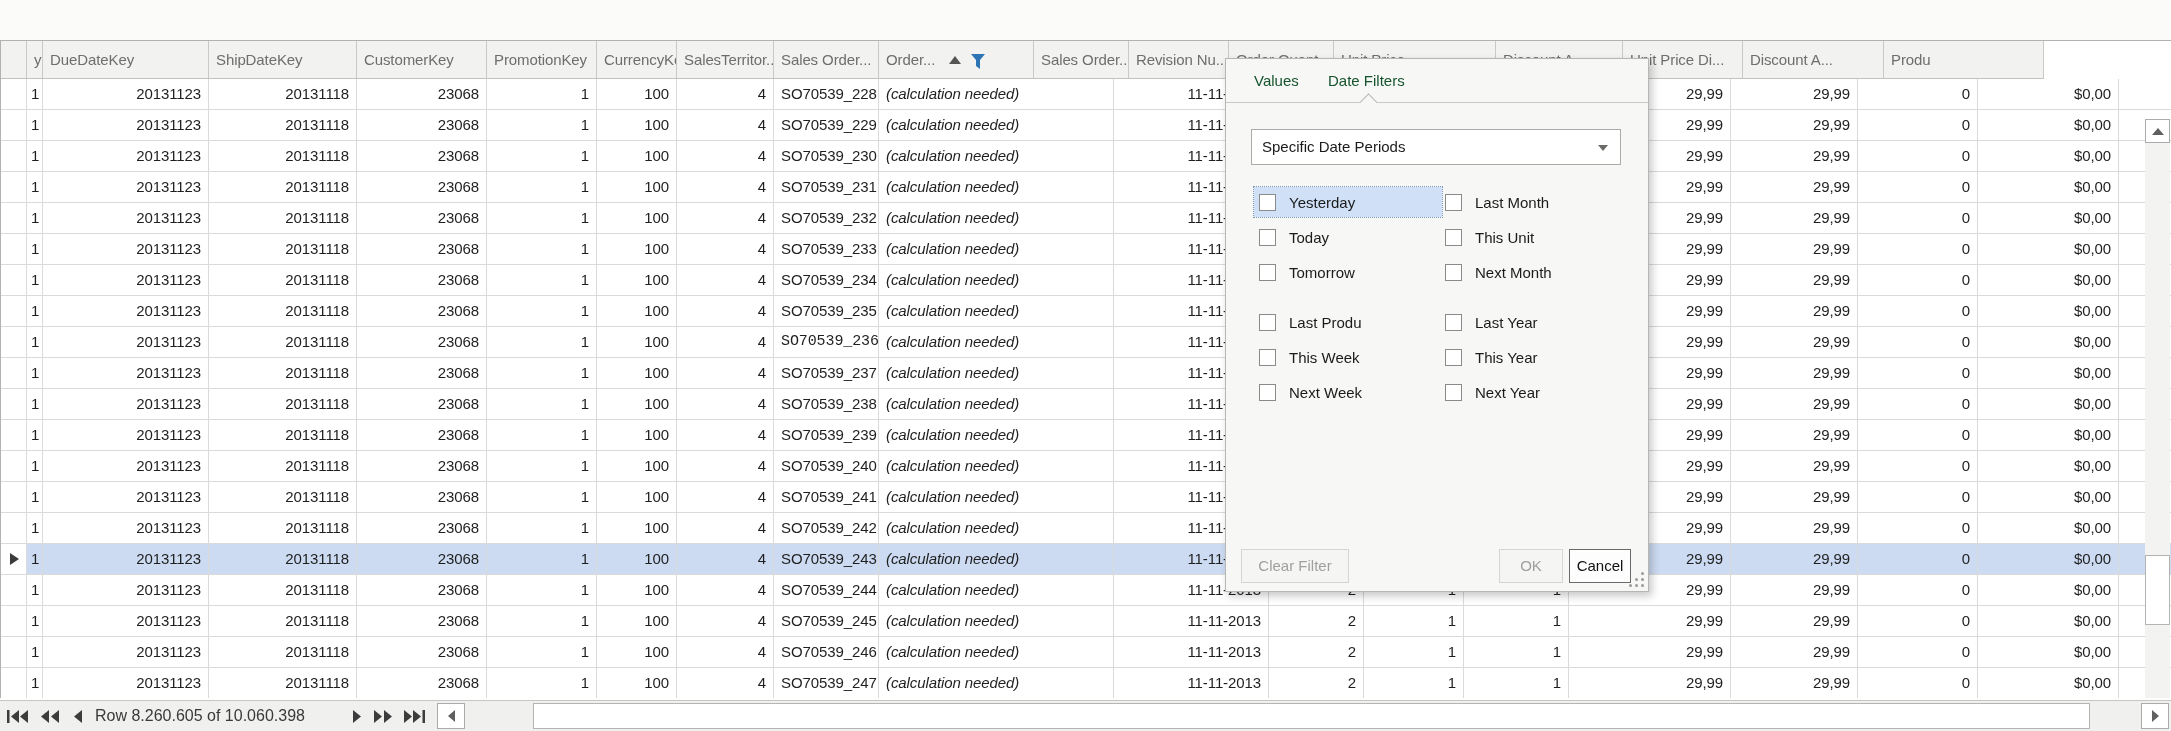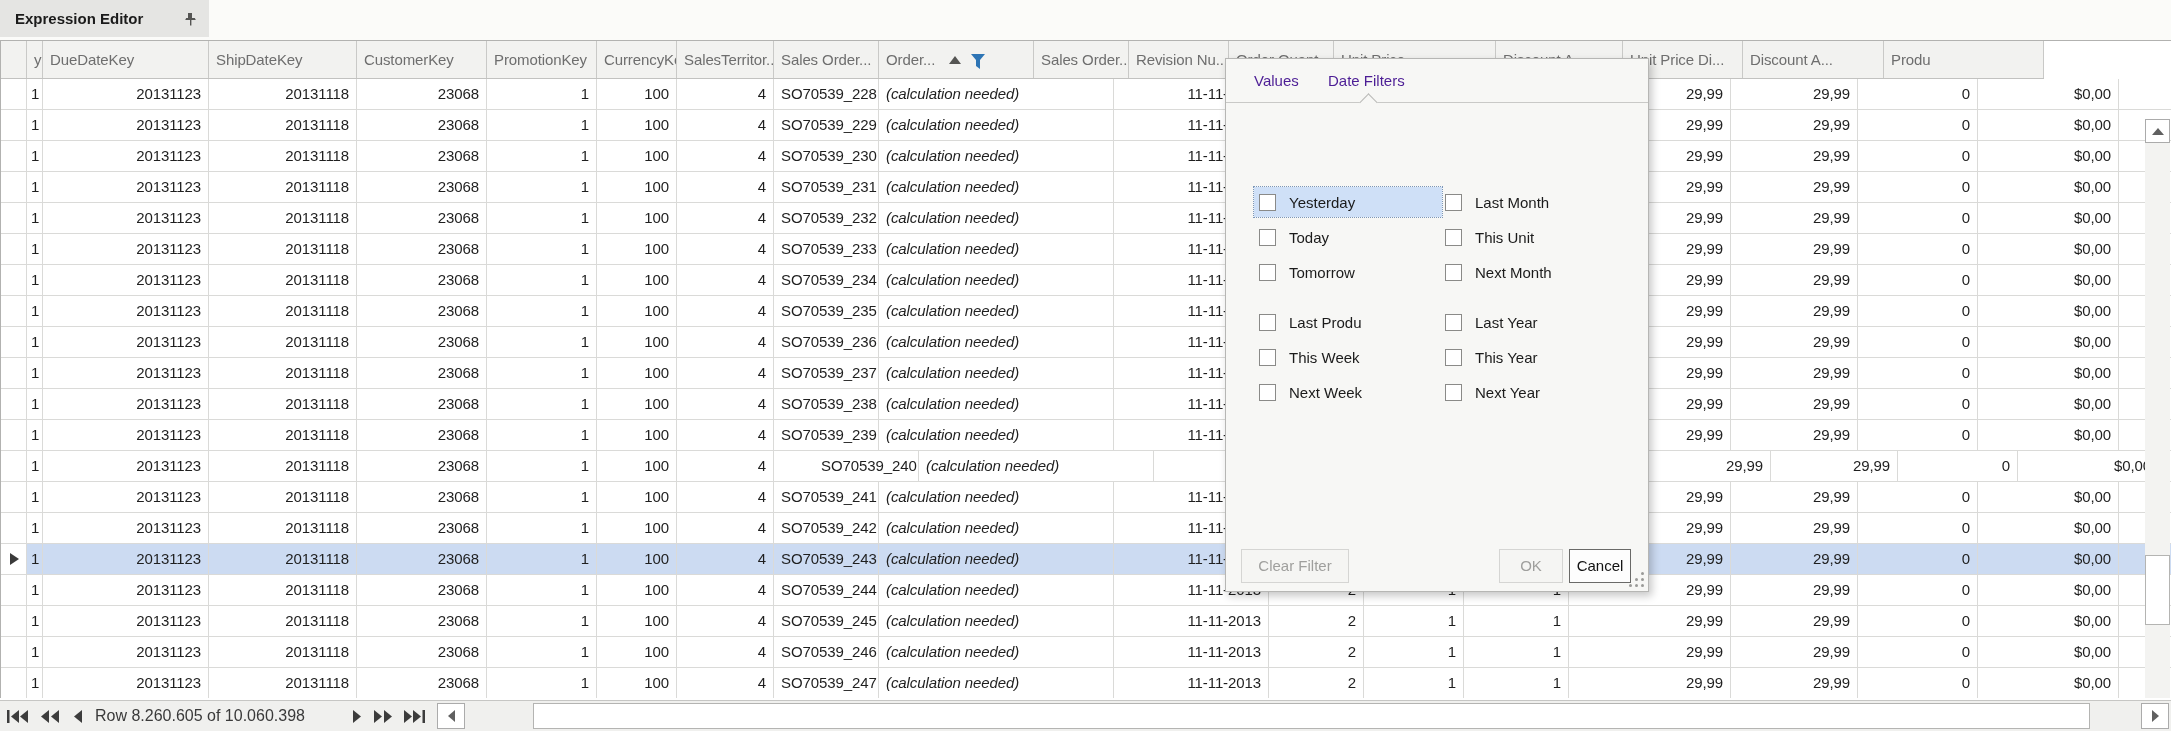--- a/index.html
+++ b/index.html
@@ -61,21 +61,21 @@
   .hs-btn { position:absolute; top:2px; width:28px; height:26px; background:#ffffff; border:1px solid #ababab;
             display:flex; align-items:center; justify-content:center; }
   .tri-left  { width:0; height:0; border-top:6px solid transparent; border-bottom:6px solid transparent; border-right:7px solid #606060; }
   .tri-right { width:0; height:0; border-top:6px solid transparent; border-bottom:6px solid transparent; border-left:7px solid #606060; }
   #hs-thumb { position:absolute; left:533px; top:2px; width:1557px; height:26px; background:#ffffff; border:1px solid #b4b4b2; }
 
   
   #popup { position:absolute; left:1225px; top:58px; width:424px; height:534px;
            background:#f7f7f5; border:1px solid #b6b6b4; box-shadow:3px 4px 8px rgba(0,0,0,0.22); z-index:50; }
   #popup-tabs { position:relative; height:44px; border-bottom:1px solid #c9c9c7; }
-  .popup-tab { position:absolute; top:0; height:44px; line-height:44px; font-size:15px; color:#4c1d95; }
+  .popup-tab { position:absolute; top:0; height:44px; line-height:44px; font-size:15px; color:#14532d; }
   #ptab-values { left:28px; }
   #ptab-datefilters { left:102px; }
   #ptab-caret { position:absolute; left:136px; top:37px; width:13px; height:13px; background:#f7f7f5;
                 border-left:1px solid #b9b9b7; border-top:1px solid #b9b9b7; transform:rotate(45deg); }
   #popup-dropdown { position:absolute; left:25px; top:70px; width:370px; height:36px; background:#ffffff;
                     border:1px solid #ababa9; line-height:34px; padding-left:10px; font-size:15px; color:#1b1b1b; }
   #dd-caret { position:absolute; right:12px; top:15px; width:0; height:0;
               border-left:5px solid transparent; border-right:5px solid transparent; border-top:6px solid #6a6a68; }
   .opt-col { position:absolute; top:128px; }
   #opt-col-left { left:28px; width:188px; }
@@ -91,26 +91,20 @@
   #btn-cancel { left:343px; width:62px; background:#fdfdfd; border:1px solid #6a6a68; color:#111111; }
   #popup-grip { position:absolute; right:4px; bottom:4px; width:14px; height:16px; }
   #popup-grip i { position:absolute; width:3px; height:3px; background:#9a9a98; border-radius:50%; }
 </style>
 </head>
 <body>
 
 <div id="app">
 
   <div id="tabstrip">
-    <div class="doc-tab" id="tab-expression">
-      <span class="tab-label">Expression Editor</span>
-      <svg class="pin-icon" viewBox="0 0 13 14">
-        <path d="M4 1h4v5h-4z M2.2 6h8.6l1 2H1.2z M6 8h1.4v5.4h-1.4z" fill="#555553"></path>
-      </svg>
-    </div>
   </div>
 
   <div id="grid">
     <div id="grid-header">
         <div class="hcell" style="width: 26px;"><span class="hlabel"></span></div>
         <div class="hcell" style="width: 16px;"><span class="hlabel">y</span></div>
         <div class="hcell" style="width: 166px;"><span class="hlabel">DueDateKey</span></div>
         <div class="hcell" style="width: 148px;"><span class="hlabel">ShipDateKey</span></div>
         <div class="hcell" style="width: 130px;"><span class="hlabel">CustomerKey</span></div>
         <div class="hcell" style="width: 110px;"><span class="hlabel">PromotionKey</span></div>
@@ -300,21 +294,21 @@
         </div>
         <div class="grow">
           <div class="gcell sel-col" style="width: 26px;"></div>
           <div class="gcell al-right" style="width: 16px; padding: 0px 4px;">1</div>
           <div class="gcell al-right" style="width: 166px;">20131123</div>
           <div class="gcell al-right" style="width: 148px;">20131118</div>
           <div class="gcell al-right" style="width: 130px;">23068</div>
           <div class="gcell al-right" style="width: 110px;">1</div>
           <div class="gcell al-right" style="width: 80px;">100</div>
           <div class="gcell al-right" style="width: 97px;">4</div>
-          <div class="gcell al-left" style="width: 105px;">SO70539_236</div>
+          <div class="gcell al-left" style="width: 105px; font-family: Liberation Mono, monospace;">SO70539_236</div>
           <div class="gcell al-left italic" style="width: 235px;">(calculation needed)</div>
           <div class="gcell al-right" style="width: 155px;">11-11-2013</div>
           <div class="gcell al-right" style="width: 95px;">2</div>
           <div class="gcell al-right" style="width: 100px;">1</div>
           <div class="gcell al-right" style="width: 105px;">1</div>
           <div class="gcell al-right" style="width: 162px;">29,99</div>
           <div class="gcell al-right" style="width: 127px;">29,99</div>
           <div class="gcell al-right" style="width: 120px;">0</div>
           <div class="gcell al-right" style="width: 141px;">$0,00</div>
           <div class="gcell al-right" style="width: 160px;"></div>
@@ -384,21 +378,21 @@
         </div>
         <div class="grow">
           <div class="gcell sel-col" style="width: 26px;"></div>
           <div class="gcell al-right" style="width: 16px; padding: 0px 4px;">1</div>
           <div class="gcell al-right" style="width: 166px;">20131123</div>
           <div class="gcell al-right" style="width: 148px;">20131118</div>
           <div class="gcell al-right" style="width: 130px;">23068</div>
           <div class="gcell al-right" style="width: 110px;">1</div>
           <div class="gcell al-right" style="width: 80px;">100</div>
           <div class="gcell al-right" style="width: 97px;">4</div>
-          <div class="gcell al-left" style="width: 105px; margin-left: 40px;">SO70539_240</div>
+          <div class="gcell al-left" style="width: 105px;">SO70539_240</div>
           <div class="gcell al-left italic" style="width: 235px;">(calculation needed)</div>
           <div class="gcell al-right" style="width: 155px;">11-11-2013</div>
           <div class="gcell al-right" style="width: 95px;">2</div>
           <div class="gcell al-right" style="width: 100px;">1</div>
           <div class="gcell al-right" style="width: 105px;">1</div>
           <div class="gcell al-right" style="width: 162px;">29,99</div>
           <div class="gcell al-right" style="width: 127px;">29,99</div>
           <div class="gcell al-right" style="width: 120px;">0</div>
           <div class="gcell al-right" style="width: 141px;">$0,00</div>
           <div class="gcell al-right" style="width: 160px;"></div>
@@ -607,20 +601,24 @@
     <div class="hs-btn" style="left:2141px;">
         <div class="tri-right"></div>
       </div>
   </div>
 
   <div id="popup">
     <div id="popup-tabs">
       <span class="popup-tab" id="ptab-values">Values</span>
       <span class="popup-tab" id="ptab-datefilters">Date Filters</span>
       <div id="ptab-caret"></div>
+    </div>
+    <div id="popup-dropdown">
+      <span>Specific Date Periods</span>
+      <div id="dd-caret"></div>
     </div>
     <div class="opt-col" id="opt-col-left">
         <div class="opt-item highlighted">
           <div class="cb"></div>
           <span class="opt-label">Yesterday</span>
         </div>
         <div class="opt-item">
           <div class="cb"></div>
           <span class="opt-label">Today</span>
         </div>

